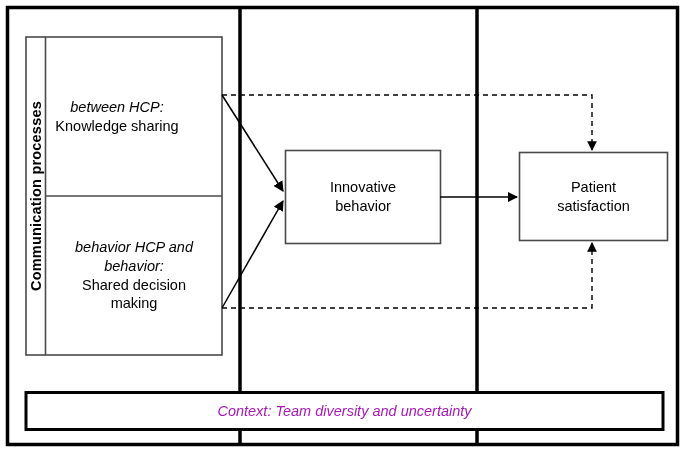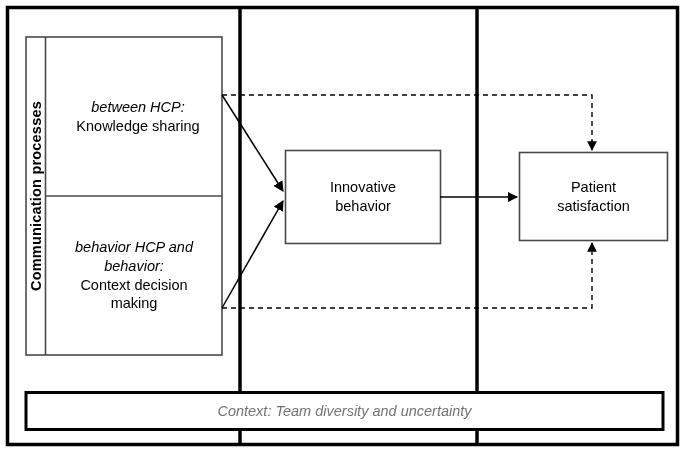--- a/index.html
+++ b/index.html
@@ -46,21 +46,21 @@
     transform: rotate(180deg);
     letter-spacing: 0.2px;
   }
   .ctx-text {
     position: absolute;
     display: flex;
     align-items: center;
     justify-content: center;
     font-style: italic;
     font-size: 14.5px;
-    color: #737373;
+    color: #a21caf;
   }
 </style>
 </head>
 <body>
 
 <div id="canvas">
 
   <svg class="svg-layer" viewBox="0 0 685 452">
     <defs>
       <marker id="arrowSolid" viewBox="0 0 10 10" refX="9" refY="5" markerWidth="7" markerHeight="7" orient="auto-start-reverse">
@@ -94,29 +94,29 @@
 
     <line x1="440" y1="197" x2="517" y2="197" stroke="#000000" stroke-width="1.5" marker-end="url(#arrowSolid)"></line>
 
     <path d="M 222 95 L 592 95 L 592 150" fill="none" stroke="#000000" stroke-width="1.4" stroke-dasharray="5,4" marker-end="url(#arrowDash)"></path>
 
     <path d="M 222 308 L 592 308 L 592 243" fill="none" stroke="#000000" stroke-width="1.4" stroke-dasharray="5,4" marker-end="url(#arrowDash)"></path>
   </svg>
 
   <div class="vlabel" style="left:26px; top:37px; width:20px; height:318px;">Communication processes</div>
 
-  <div class="box-label" style="left:50px; top:37px; width:176px; height:159px; font-size:14.5px;">
+  <div class="box-label" style="left:29px; top:37px; width:176px; height:159px; font-size:14.5px;">
     <span class="ital">between HCP:</span>
     <span>Knowledge sharing</span>
   </div>
 
   <div class="box-label" style="left:46px; top:196px; width:176px; height:159px; font-size:14.5px;">
     <span class="ital">behavior HCP and</span>
     <span class="ital">behavior:</span>
-    <span>Context decision</span>
+    <span>Shared decision</span>
     <span>making</span>
   </div>
 
   <div class="box-label" style="left:520px; top:153px; width:147px; height:87px; font-size:14.5px;">
     <span>Patient</span>
     <span>satisfaction</span>
   </div>
 
   <div class="box-label" style="left:286px; top:151px; width:154px; height:92px; font-size:14.5px;">
     <span>Innovative</span>

